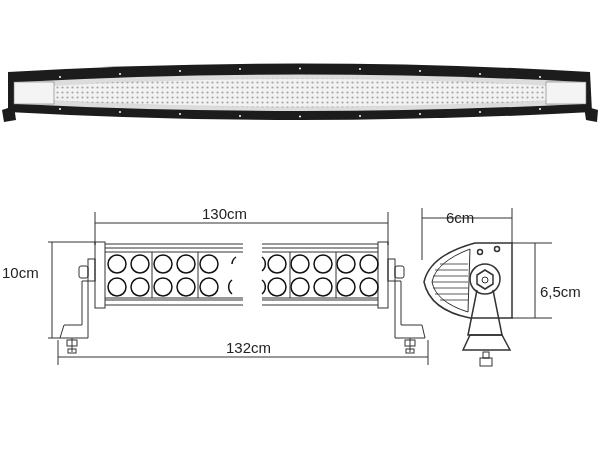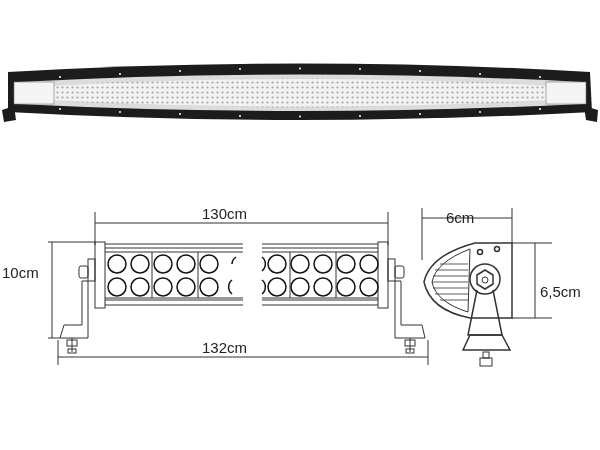--- a/index.html
+++ b/index.html
@@ -159,16 +159,16 @@
     <polygon points="485,270 493,275 493,284 485,289 477,284 477,275" stroke-width="1.5"></polygon>
     <circle cx="485" cy="280" r="3"></circle>
     <path d="M477,290 L468,335 L502,335 L493,290" stroke-width="1.5"></path>
     <path d="M463,350 L470,335 L502,335 L510,350 Z" stroke-width="1.5"></path>
     <rect x="483" y="352" width="6" height="6"></rect>
       <rect x="480" y="358" width="12" height="8"></rect>
   </g>
 </svg>
 
 <span class="lbl" style="left:202px;top:206px;">130cm</span>
-<span class="lbl" style="left:202px;top:340px;">132cm</span>
+<span class="lbl" style="left:226px;top:340px;">132cm</span>
 <span class="lbl" style="left:2px;top:265px;">10cm</span>
 <span class="lbl" style="left:446px;top:201px;margin-top:9px;">6cm</span>
 <span class="lbl" style="left:540px;top:276px;margin-top:8px;">6,5cm</span>
 
 </body></html>

